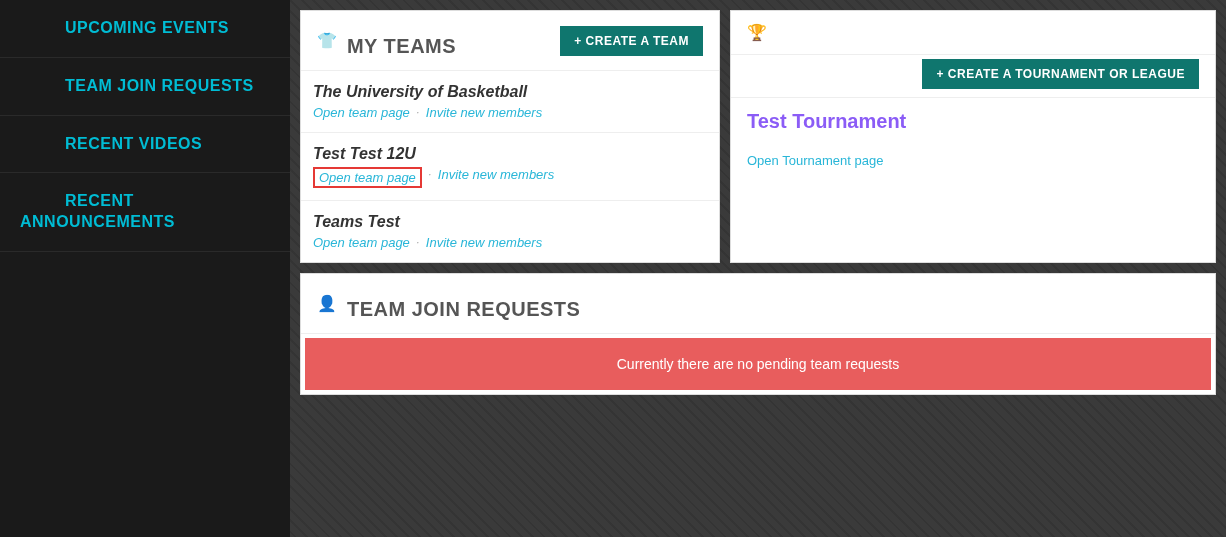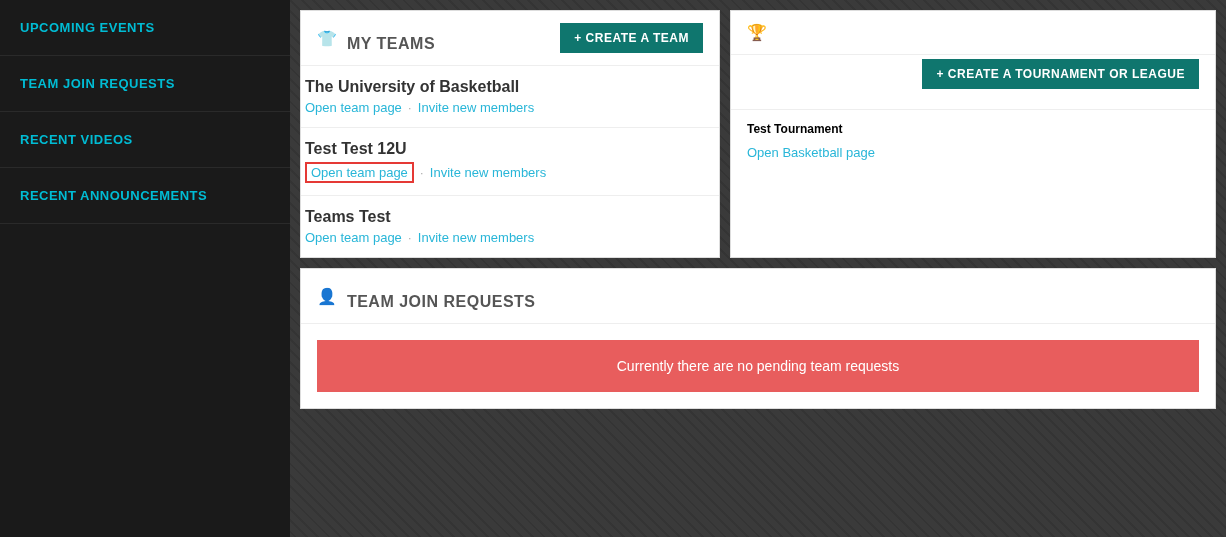--- a/index.html
+++ b/index.html
@@ -30,25 +30,26 @@
     }
 
     .sidebar-item {
       padding: 18px 20px;
       border-bottom: 1px solid #2a2a2a;
       cursor: pointer;
     }
 
     .sidebar-item-label {
       color: #00bcd4;
-      font-size: 13px;
+      font-size: 16px;
       font-weight: 700;
       text-transform: uppercase;
       letter-spacing: 0.5px;
       line-height: 1.3;
+      margin-left: 45px;
     }
 
     
     .main-content {
       flex: 1;
       display: flex;
       flex-direction: column;
       gap: 10px;
       padding: 10px;
       overflow-y: auto;
@@ -74,21 +75,21 @@
       border-bottom: 1px solid #eee;
     }
 
     .card-title-area {
       display: flex;
       align-items: center;
       gap: 10px;
     }
 
     .card-title {
-      font-size: 16px;
+      font-size: 20px;
       font-weight: 700;
       text-transform: uppercase;
       color: #555;
       letter-spacing: 0.5px;
       margin-top: 12px;
     }
 
     .card-icon {
       color: #999;
       font-size: 16px;
@@ -106,38 +107,38 @@
       letter-spacing: 0.5px;
     }
 
     
     .my-teams-card {
       width: 420px;
       min-width: 420px;
     }
 
     .team-item {
-      padding: 12px 4px;
+      padding: 12px 12px;
       border-bottom: 1px solid #eee;
+      font-style: italic;
     }
 
     .team-item:last-child {
       border-bottom: none;
     }
 
     .team-name {
       font-size: 16px;
       font-weight: 700;
       color: #333;
       margin-bottom: 4px;
     }
 
     .team-links {
       display: flex;
-      align-items: center;
       gap: 6px;
       font-size: 13px;
     }
 
     .team-link {
       color: #29b6d8;
       cursor: pointer;
       text-decoration: none;
     }
 
@@ -156,38 +157,38 @@
     
     .my-tournaments-card {
       flex: 1;
     }
 
     .tournament-item {
       padding: 12px 16px;
     }
 
     .tournament-name {
-      font-size: 12px;
-      font-weight: 700;
-      color: #000000;
-      margin-bottom: 9px;
+      font-size: 20px;
+      font-weight: 700;
+      color: #8b5cf6;
+      margin-bottom: 20px;
     }
 
     
     .team-join-card {
       flex: 0 0 auto;
     }
 
     .no-requests-banner {
       background-color: #e85d5d;
       color: #fff;
       text-align: center;
       padding: 18px;
       font-size: 14px;
-      margin: 16px;
+      margin: 4px;
       font-weight: 400;
     }
   </style>
 </head>
 <body>
 
 <nav class="sidebar">
   <div class="sidebar-item">
     <span class="sidebar-item-label">Upcoming Events</span>
   </div>
@@ -242,28 +243,28 @@
         </div>
       </div>
     </div>
 
     <div class="card my-tournaments-card">
       <div class="card-header">
         <div class="card-title-area">
           <span class="card-icon">🏆</span>
         </div>
       </div>
-      <div style="padding: 4px 16px 20px; border-bottom: 1px solid #eee; display: flex; justify-content: flex-end;">
+      <div style="padding: 4px 16px 8px; border-bottom: 1px solid #eee; display: flex; justify-content: flex-end;">
         <button class="btn-primary">+ Create a Tournament or League</button>
       </div>
 
       <div class="tournament-item">
         <div class="tournament-name">Test Tournament</div>
         <div class="team-links">
-          <a class="team-link">Open Basketball page</a>
+          <a class="team-link">Open Tournament page</a>
         </div>
       </div>
     </div>
 
   </div>
 
   <div class="card team-join-card">
     <div class="card-header">
       <div class="card-title-area">
         <span class="card-icon">👤</span>

